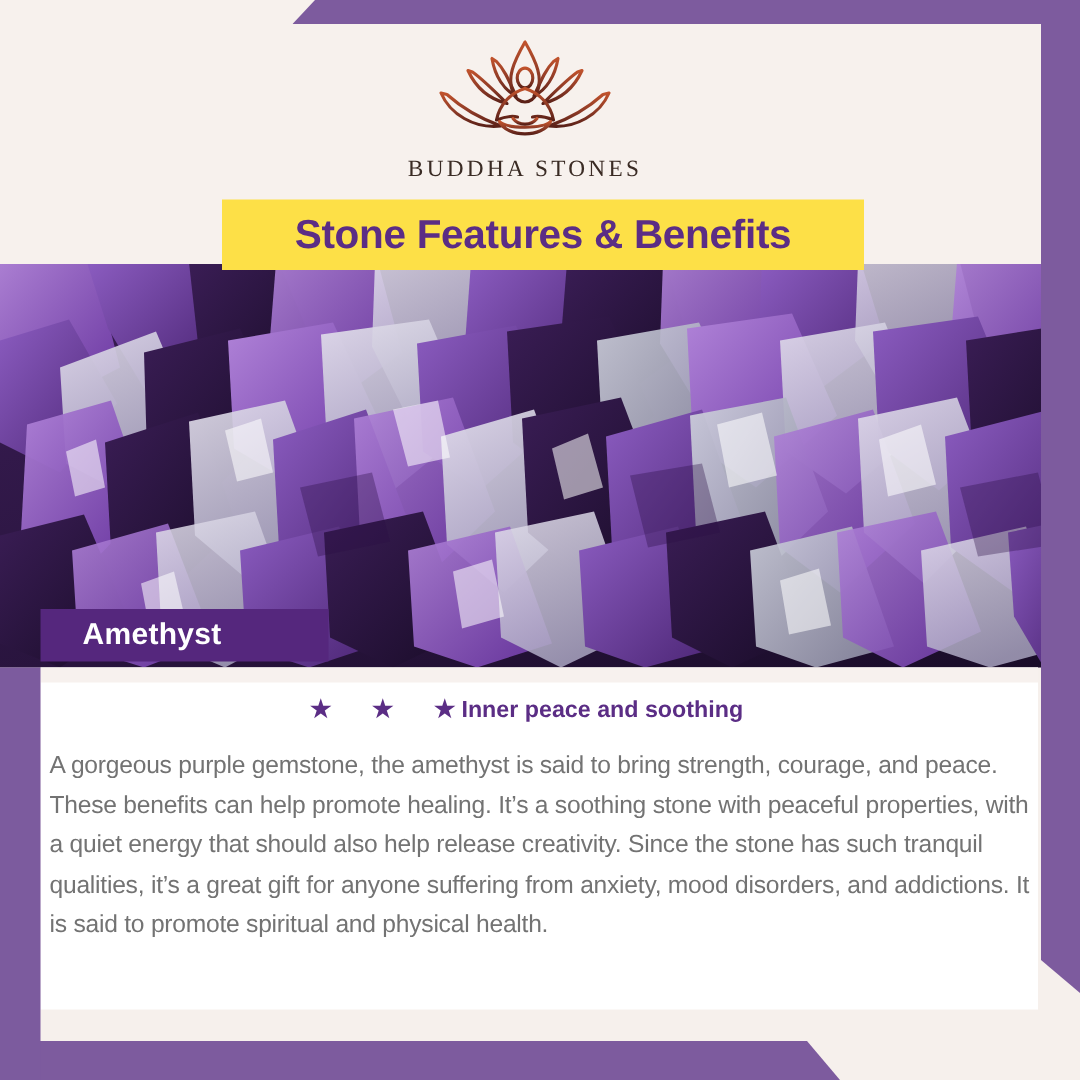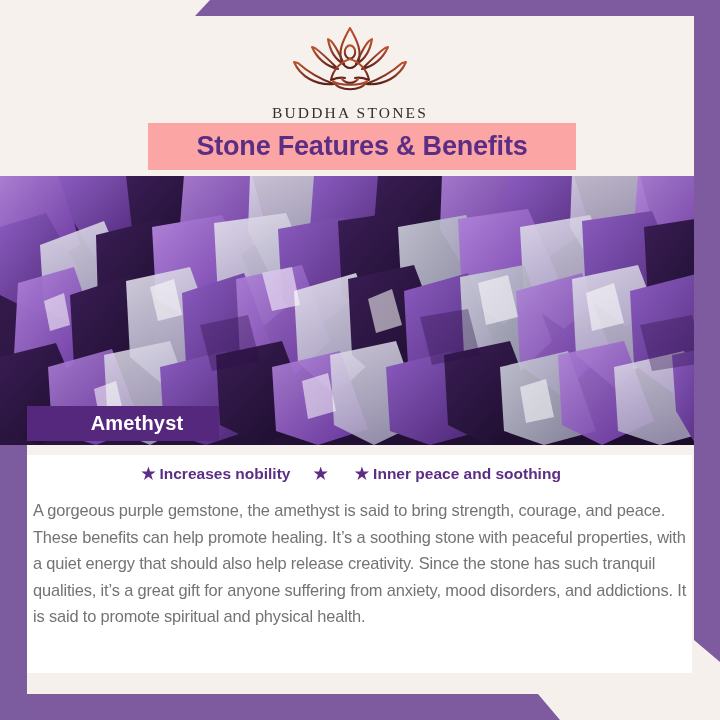--- a/index.html
+++ b/index.html
@@ -90,25 +90,25 @@
     margin-top: 4px;
     font-family: "Liberation Serif", serif;
     font-size: 15.5px;
     letter-spacing: 2.2px;
     color: #3a2b24;
     font-weight: 400;
   }
 
   .title-plate {
     position: absolute;
-    top: 123px;
+    top: 133px;
     left: 148px;
     width: 428px;
     height: 47px;
-    background: #fca5a5;
+    background: #fde047;
     display: flex;
     align-items: center;
     justify-content: center;
     z-index: 3;
   }
   .title-text {
     font-size: 27px;
     font-weight: bold;
     color: #5b2d85;
     letter-spacing: -0.2px;
@@ -132,21 +132,20 @@
   .stone-tag {
     position: absolute;
     top: 406px;
     left: 27px;
     width: 192px;
     height: 35px;
     background: #55277d;
     display: flex;
     align-items: center;
     z-index: 5;
-    justify-content: center;
   }
   .stone-tag-label {
     color: #ffffff;
     font-size: 20px;
     font-weight: bold;
     padding-left: 28px;
     letter-spacing: 0.2px;
   }
 
   
@@ -348,21 +347,20 @@
   <div class="stone-tag">
     <span class="stone-tag-label">Amethyst</span>
   </div>
 
   <div class="card">
     <div class="card-top-strip"></div>
 
     <div class="benefits">
       <div class="benefit">
         <span class="star">★</span>
-        <span>Increases nobility</span>
       </div>
       <div class="benefit">
         <span class="star">★</span>
       </div>
       <div class="benefit">
         <span class="star">★</span>
         <span>Inner peace and soothing</span>
       </div>
     </div>
 

